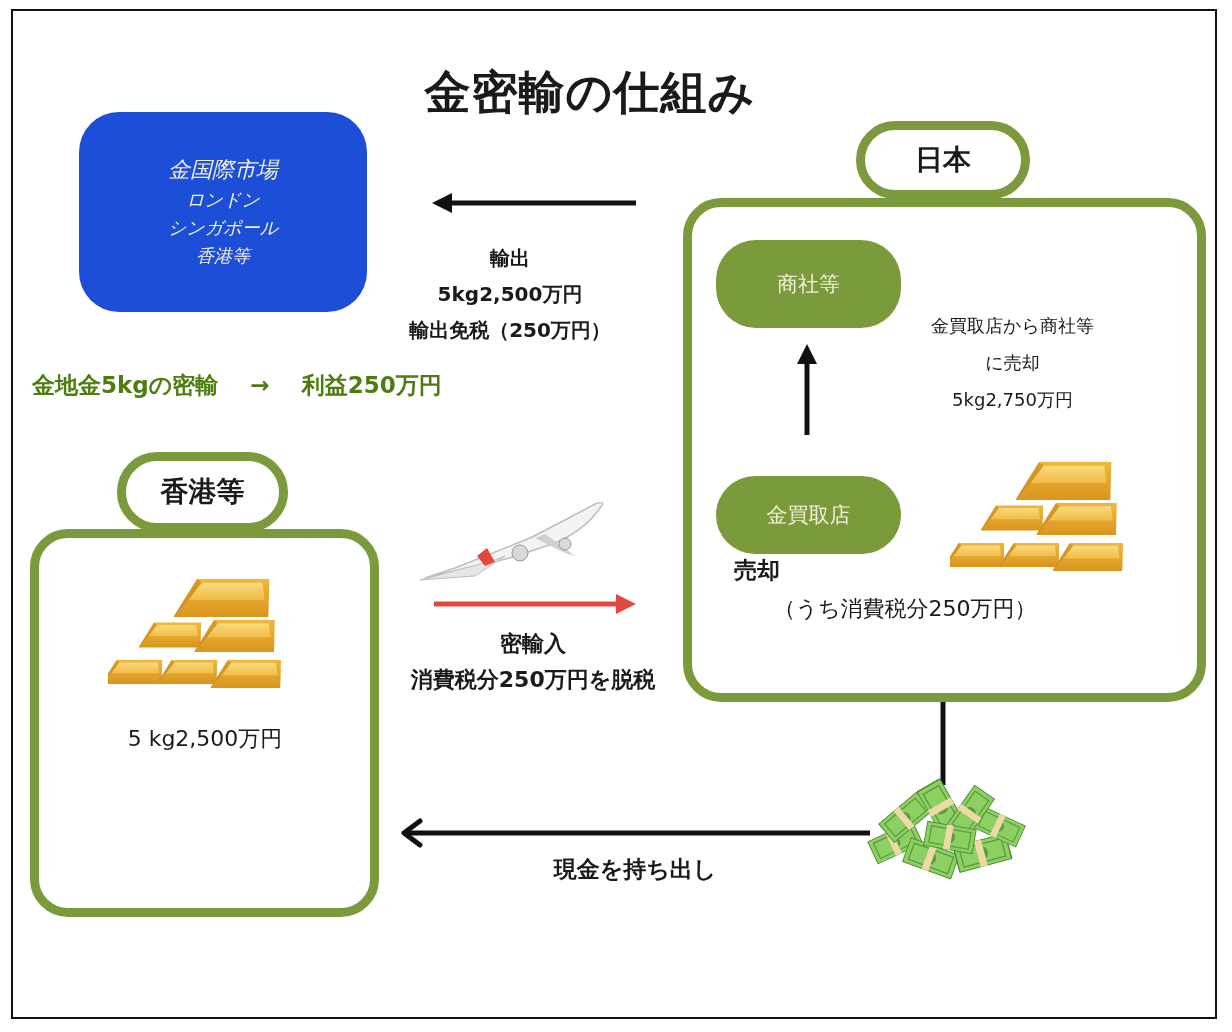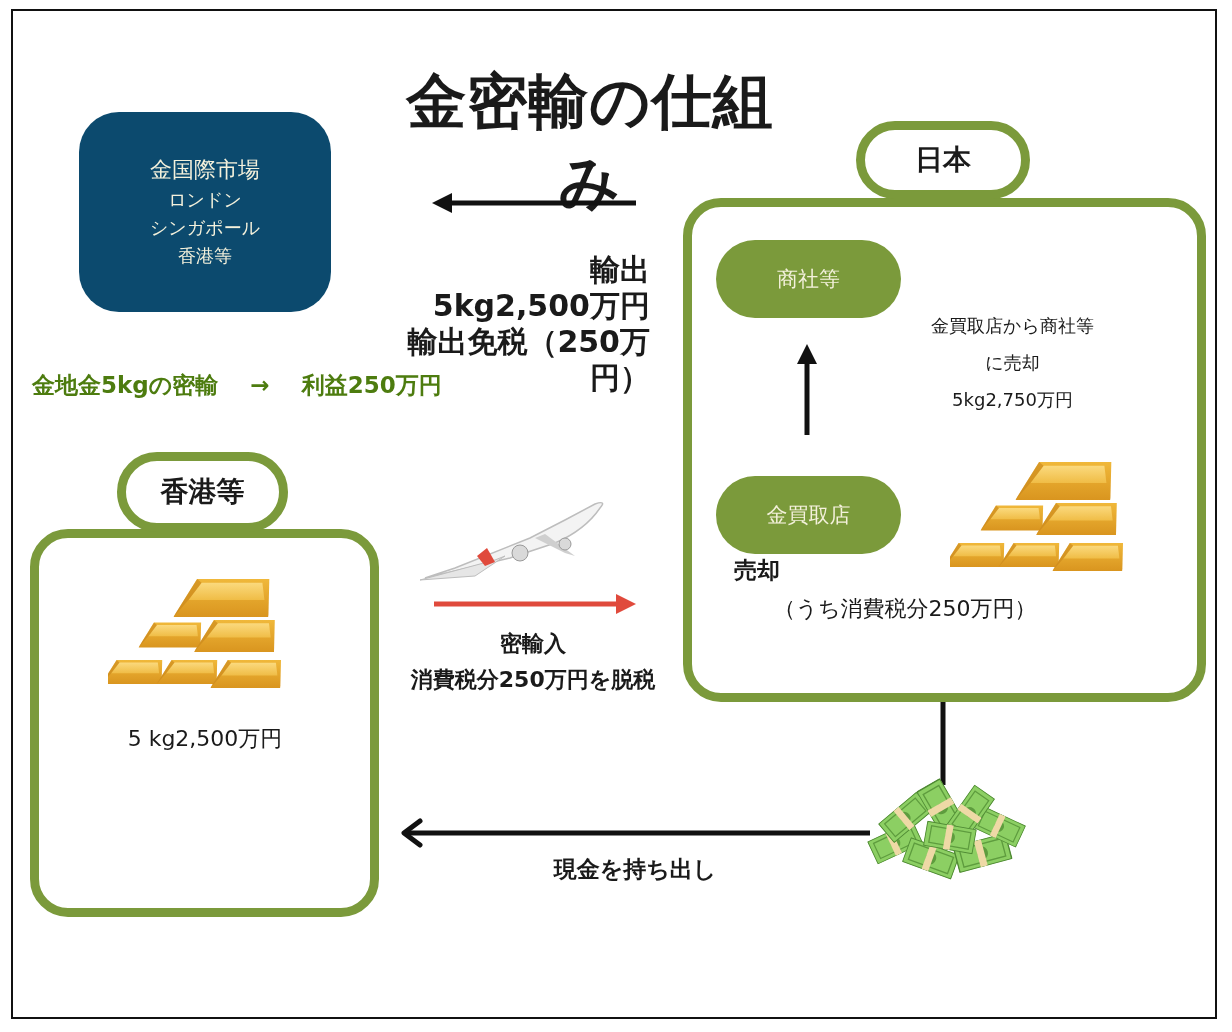--- a/index.html
+++ b/index.html
@@ -1,38 +1,38 @@
 <!DOCTYPE html>
 <html><head>
 <meta charset="utf-8">
 <style>
   html, body { margin: 0; padding: 0; background: #ffffff; }
   body { width: 1232px; height: 1032px; position: relative; overflow: hidden;
          font-family: "DejaVu Sans", "Liberation Sans", sans-serif; color: #1a1a1a; }
   .frame { position: absolute; left: 11px; top: 9px; width: 1206px; height: 1010px;
            border: 2px solid #111; box-sizing: border-box; background: #fff; }
   .abs { position: absolute; }
-  .title { left: 380px; top: 62px; width: 420px; text-align: center; font-size: 60px; font-weight: bold; letter-spacing: 1px; }
-  .market { left: 79px; top: 112px; width: 252px; height: 200px; background: #0c4a6e; border-radius: 40px;
-            color: #f4f1dc; display: flex; flex-direction: column; align-items: center; justify-content: center; }
+  .title { left: 380px; top: 62px; width: 420px; text-align: center; font-size: 46px; font-weight: bold; letter-spacing: 1px; }
+  .market { left: 79px; top: 112px; width: 288px; height: 200px; background: #1d4ed8; border-radius: 40px;
+            color: #f4f1dc; display: flex; flex-direction: column; align-items: center; justify-content: center; font-style: italic; }
   .market .l1 { font-size: 22px; line-height: 32px; }
   .market .l2 { font-size: 18px; line-height: 28px; }
   .tag { background: #fff; border: 9px solid #7b9a3b; border-radius: 40px; box-sizing: border-box;
          display: flex; align-items: center; justify-content: center; font-weight: bold; font-size: 28px; z-index: 3; }
   .box { border: 9px solid #7b9a3b; border-radius: 38px; box-sizing: border-box; background: transparent; }
   .jp-tag { left: 856px; top: 121px; width: 174px; height: 78px; text-align: right; }
   .jp-box { left: 683px; top: 198px; width: 523px; height: 504px; }
   .hk-tag { left: 117px; top: 452px; width: 171px; height: 80px; }
   .hk-box { left: 30px; top: 529px; width: 349px; height: 388px; }
   .pill { background: #7b9a3b; color: #f4f1dc; border-radius: 40px; display: flex; align-items: center; justify-content: center; font-size: 21px; }
-  .pill-trade { left: 716px; top: 240px; width: 185px; height: 78px; }
+  .pill-trade { left: 716px; top: 240px; width: 185px; height: 88px; }
   .pill-buyer { left: 716px; top: 476px; width: 185px; height: 78px; }
   .txt-c { text-align: center; }
   .red { color: #4d7c0f; }
-  .export-label { left: 370px; top: 252px; width: 280px; font-size: 30px; line-height: 36px; font-weight: bold; text-align: right; }
+  .export-label { left: 370px; top: 240px; width: 280px; font-size: 20px; line-height: 36px; font-weight: bold; }
   .profile { left: 32px; top: 370px; font-size: 23px; font-weight: bold; white-space: pre; }
   .smuggle-label { left: 378px; top: 626px; width: 310px; font-size: 22px; line-height: 36px; font-weight: bold; }
   .cash-label { left: 530px; top: 854px; width: 210px; font-size: 23px; font-weight: bold; }
   .sale-corp { left: 880px; top: 307px; width: 265px; font-size: 18px; line-height: 37px; }
   .sale-shop { left: 734px; top: 555px; font-size: 23px; font-weight: bold; }
   .sale-amt { left: 730px; top: 590px; width: 350px; font-size: 22px; line-height: 37px; }
   .hk-buy { left: 60px; top: 720px; width: 290px; font-size: 22px; line-height: 38px; }
   svg.over { position: absolute; left: 0; top: 0; width: 1232px; height: 1032px; pointer-events: none; z-index: 2; }
 </style>
 </head>

